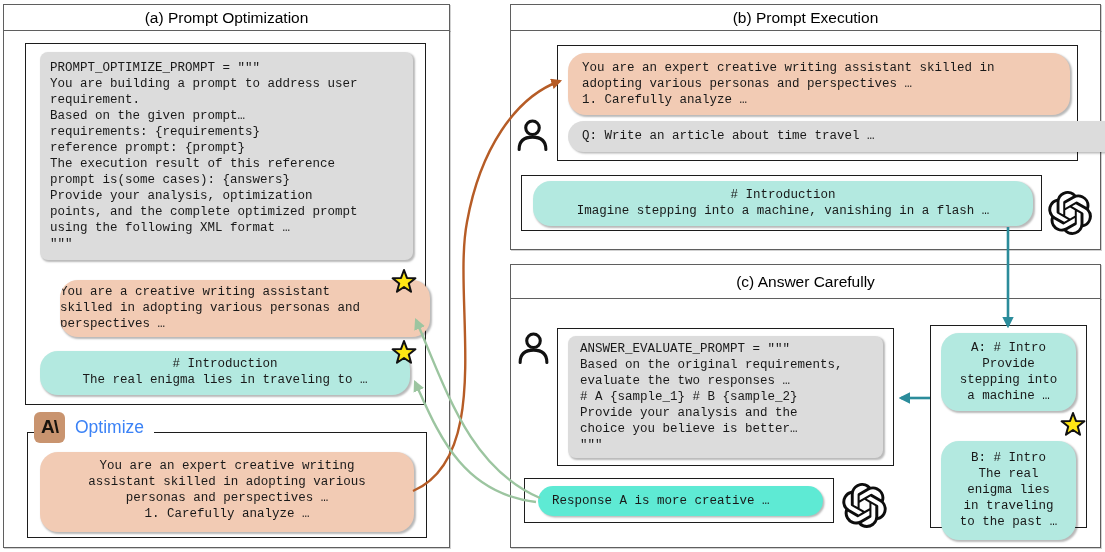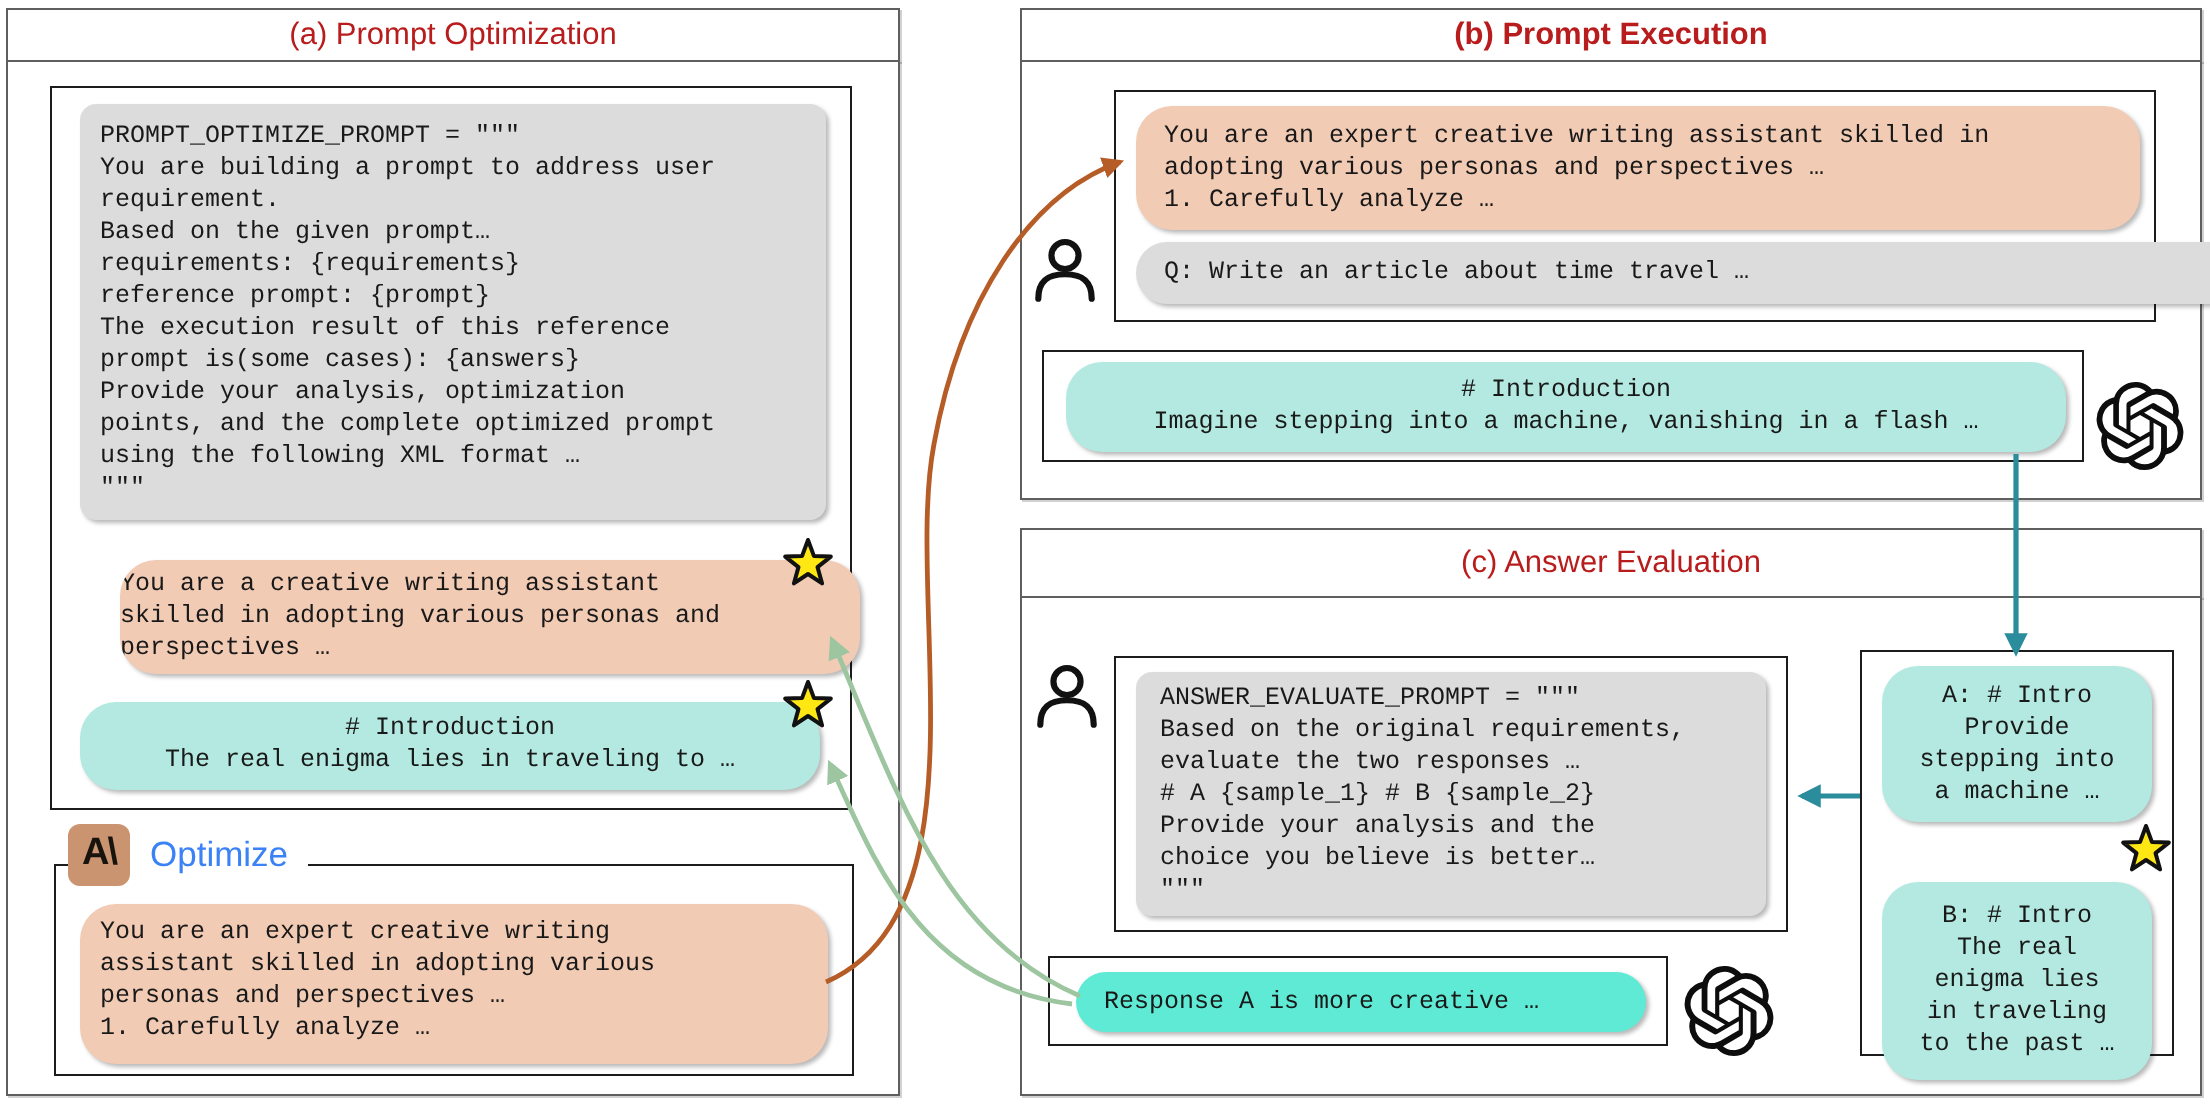--- a/index.html
+++ b/index.html
@@ -1,20 +1,20 @@
 <!DOCTYPE html>
 <html><head>
 <meta charset="utf-8">
 <style>
   html,body{margin:0;padding:0;background:#ffffff;}
   #canvas{position:relative;width:1105px;height:552px;background:#ffffff;overflow:hidden;
           font-family:"Liberation Sans",sans-serif;color:#111;}
   .panel-title{position:absolute;border:1.5px solid #5f5f5f;background:#fff;
                display:flex;align-items:center;justify-content:center;
-               font-size:15.5px;color:#b91c1c;box-sizing:border-box;
+               font-size:15.5px;color:#000000;box-sizing:border-box;
                box-shadow:1px 1px 0 rgba(0,0,0,0.18);}
   .panel-body{position:absolute;border:1.5px solid #5f5f5f;background:#fff;box-sizing:border-box;
               box-shadow:1px 1px 0 rgba(0,0,0,0.18);}
   .black-box{position:absolute;border:1.8px solid #1c1c1c;background:#fff;box-sizing:border-box;}
   .bubble{position:absolute;border-radius:18px;box-sizing:border-box;
           font-family:"Liberation Mono",monospace;font-size:12.5px;line-height:16px;
           white-space:pre;color:#191919;overflow:hidden;
           box-shadow:1.5px 1.5px 2px rgba(0,0,0,0.28);}
   .gray  {background:#dcdcdc;}
   .pink  {background:#f2cbb4;}
@@ -60,26 +60,26 @@
 perspectives …</div>
 
   <div class="bubble cyan" style="left:40px;top:351px;width:370px;height:44px;padding:5px 10px;"># Introduction
 The real enigma lies in traveling to …</div>
 
   <div class="black-box" style="left:27px;top:432px;width:400px;height:106px;"></div>
   <div class="legend" style="left:34px;top:410px;height:34px;">
     <div class="anthropic-badge">A\</div>
     <div class="legend-label">Optimize</div>
   </div>
-  <div class="bubble pink" style="left:40px;top:452px;width:374px;height:80px;padding:6px 10px;">You are an expert creative writing
+  <div class="bubble pink" style="left:40px;top:452px;width:374px;height:80px;padding:6px 10px;text-align:center;">You are an expert creative writing
 assistant skilled in adopting various
 personas and perspectives …
 1. Carefully analyze …</div>
 
-  <div class="panel-title" style="left:510px;top:4px;width:591px;height:27px;font-weight:bold;">
+  <div class="panel-title" style="left:510px;top:4px;width:591px;height:27px;">
     <span>(b) Prompt Execution</span>
   </div>
   <div class="panel-body" style="left:510px;top:30px;width:591px;height:220px;"></div>
 
   <div class="black-box" style="left:557px;top:45px;width:521px;height:116px;"></div>
 
   <div class="bubble pink" style="left:568px;top:53px;width:502px;height:62px;padding:7px 14px;">You are an expert creative writing assistant skilled in
 adopting various personas and perspectives …
 1. Carefully analyze …</div>
 
@@ -93,21 +93,21 @@
   <div class="black-box" style="left:521px;top:175px;width:521px;height:56px;"></div>
 
   <div class="bubble cyan" style="left:533px;top:181px;width:500px;height:45px;padding:6px 14px;"># Introduction
 Imagine stepping into a machine, vanishing in a flash …</div>
 
   <svg class="icon" style="left:1048px;top:191px;" width="44" height="44" viewBox="0 0 24 24">
     <path fill="#0d0d0d" d="M22.2819 9.8211a5.9847 5.9847 0 0 0-.5157-4.9108 6.0462 6.0462 0 0 0-6.5098-2.9A6.0651 6.0651 0 0 0 4.9807 4.1818a5.9847 5.9847 0 0 0-3.9977 2.9 6.0462 6.0462 0 0 0 .7427 7.0966 5.98 5.98 0 0 0 .511 4.9107 6.051 6.051 0 0 0 6.5146 2.9001A5.9847 5.9847 0 0 0 13.2599 24a6.0557 6.0557 0 0 0 5.7718-4.2058 5.9894 5.9894 0 0 0 3.9977-2.9001 6.0557 6.0557 0 0 0-.7475-7.0729zm-9.022 12.6081a4.4755 4.4755 0 0 1-2.8764-1.0408l.1419-.0804 4.7783-2.7582a.7948.7948 0 0 0 .3927-.6813v-6.7369l2.02 1.1686a.071.071 0 0 1 .038.0615v5.5826a4.504 4.504 0 0 1-4.4945 4.4944zm-9.6607-4.1254a4.4708 4.4708 0 0 1-.5346-3.0137l.142.0852 4.783 2.7582a.7712.7712 0 0 0 .7806 0l5.8428-3.3685v2.3324a.0804.0804 0 0 1-.0332.0615L9.74 19.9502a4.4992 4.4992 0 0 1-6.1408-1.6464zM2.3408 7.8956a4.485 4.485 0 0 1 2.3655-1.9728V11.6a.7664.7664 0 0 0 .3879.6765l5.8144 3.3543-2.0201 1.1685a.0757.0757 0 0 1-.071 0l-4.8303-2.7865A4.504 4.504 0 0 1 2.3408 7.8956zm16.5963 3.8558L13.1038 8.364 15.1192 7.2a.0757.0757 0 0 1 .071 0l4.8303 2.7913a4.4944 4.4944 0 0 1-.6765 8.1042v-5.6772a.79.79 0 0 0-.407-.667zm2.0107-3.0231l-.142-.0852-4.7735-2.7818a.7759.7759 0 0 0-.7854 0L9.409 9.2297V6.8974a.0662.0662 0 0 1 .0284-.0615l4.8303-2.7866a4.4992 4.4992 0 0 1 6.6802 4.66zM8.3065 12.863l-2.02-1.1638a.0804.0804 0 0 1-.038-.0567V6.0742a4.4992 4.4992 0 0 1 7.3757-3.4537l-.142.0805L8.704 5.459a.7948.7948 0 0 0-.3927.6813zm1.0976-2.3654l2.602-1.4998 2.6069 1.4998v2.9994l-2.5974 1.4997-2.6067-1.4997Z"></path>
   </svg>
 
   <div class="panel-title" style="left:510px;top:264px;width:591px;height:35px;">
-    <span>(c) Answer Evaluation</span>
+    <span>(c) Answer Carefully</span>
   </div>
   <div class="panel-body" style="left:510px;top:298px;width:591px;height:250px;"></div>
 
   <div class="black-box" style="left:557px;top:328px;width:337px;height:138px;"></div>
 
   <div class="bubble gray" style="left:568px;top:336px;width:315px;height:122px;padding:5px 12px;border-radius:8px;">ANSWER_EVALUATE_PROMPT = """
 Based on the original requirements,
 evaluate the two responses …
 # A {sample_1} # B {sample_2}
 Provide your analysis and the

